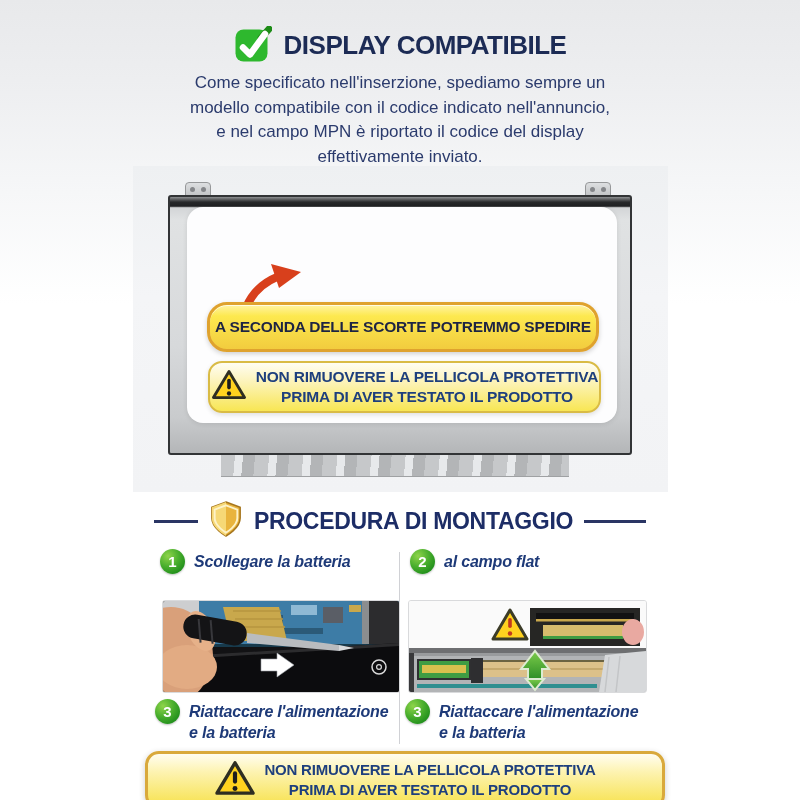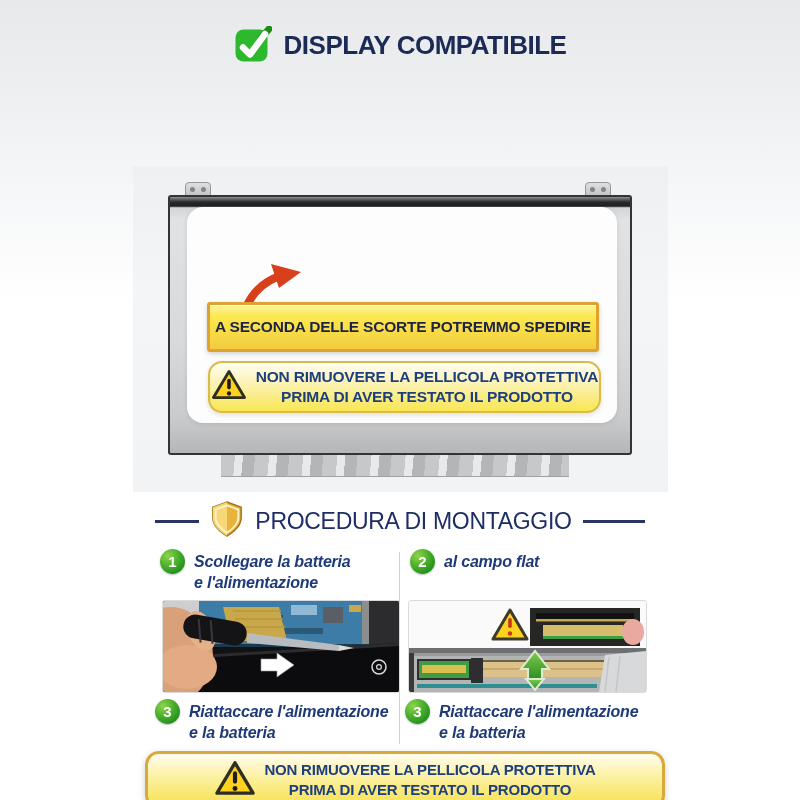--- a/index.html
+++ b/index.html
@@ -22,34 +22,34 @@
     background:#84868a;box-shadow:11px 0 0 #84868a;}
   .b-left{left:52px}.b-right{left:452px}
   .panel{position:absolute;left:35px;top:29px;width:464px;height:260px;box-sizing:border-box;
     border:2px solid #323436;border-radius:3px;
     background:linear-gradient(180deg,#8e9092 0%,#27282a 2%,#1f2022 3.6%,#d3d5d7 4.2%,#e0e2e3 9%,#d7d9db 58%,#c9cbcd 86%,#b4b6b8 100%);}
   .screen{position:absolute;left:54px;top:41px;width:430px;height:216px;background:#fdfdfe;border-radius:16px;
     box-shadow:0 1px 5px rgba(0,0,0,0.10);}
   .red-arrow{position:absolute;left:100px;top:96px;}
   .banner{position:absolute;box-sizing:border-box;display:flex;flex-direction:column;justify-content:center;
     align-items:center;text-align:center;}
-  .banner.stock{left:74px;top:136px;width:392px;height:50px;border:3px solid #dfa22e;border-radius:3px;
+  .banner.stock{left:74px;top:136px;width:392px;height:50px;border:3px solid #dfa22e;border-radius:20px;
     background:linear-gradient(180deg,#fff3a3 0%,#fde94f 25%,#f2cc3e 100%);
     box-shadow:0 2px 5px rgba(0,0,0,.18),inset 0 1px 0 rgba(255,255,255,.7);
     color:#1d2443;font-weight:bold;font-size:15.5px;line-height:20px;letter-spacing:-0.2px;white-space:nowrap;align-items:center;}
   .banner.film{left:75px;top:195px;width:393px;height:52px;border:2px solid #d9bb45;border-radius:14px;
     background:linear-gradient(180deg,#fffdf2 0%,#fcf3b8 40%,#f8e654 100%);
     box-shadow:0 2px 5px rgba(0,0,0,.12);flex-direction:row;gap:9px;
     color:#1e3f7d;font-weight:bold;font-size:15.5px;line-height:20px;letter-spacing:-0.2px;white-space:nowrap;}
   .foil{position:absolute;left:88px;top:289px;width:348px;height:21px;
     background:repeating-linear-gradient(95deg,#c6c8ca 0 14px,#e7e9eb 14px 22px,#b3b5b7 22px 34px);
     border-bottom:1px solid #9fa1a3;}
   
   .proc-title-row{position:absolute;top:500px;left:0;right:0;display:flex;justify-content:center;align-items:center;gap:11px;}
-  .proc-title-row h2{margin:0;font-size:23px;font-weight:normal;color:#1d2d66;letter-spacing:-0.3px;}
+  .proc-title-row h2{margin:0;font-size:23px;font-weight:bold;color:#1d2d66;letter-spacing:-0.3px;}
   .hline{border-top:3px solid #2a3564;height:0;}
   .hl-left{width:44px}.hl-right{width:62px}
   
   .divider-v{position:absolute;left:399px;top:552px;width:1px;height:192px;background:#d0d1d5;}
   .step{position:absolute;display:flex;gap:9px;align-items:flex-start;}
   .badge{width:25px;height:25px;border-radius:50%;flex:0 0 auto;display:flex;align-items:center;justify-content:center;
     background:radial-gradient(circle at 32% 28%,#8ed44a 0%,#47ad2c 45%,#1f8d1b 80%,#147414 100%);
     color:#fff;font-weight:bold;font-size:15px;box-shadow:0 1px 2px rgba(0,0,0,.25);}
   .step .txt{font-size:16px;line-height:21px;font-weight:bold;color:#1e3a78;letter-spacing:-0.2px;white-space:nowrap;padding-top:2px;font-style:italic;}
   .s1{left:160px;top:549px}.s2{left:410px;top:549px}.s3a{left:155px;top:699px}.s3b{left:405px;top:699px}
@@ -75,20 +75,26 @@
     <span class="check-icon">
       <svg width="38" height="38" viewBox="0 0 38 38">
         <rect x="1.5" y="3.5" width="32" height="32" rx="8" fill="#2eb82e"></rect>
         <path d="M27 12 L35 3" stroke="#1d8c17" stroke-width="7" stroke-linecap="round" fill="none"></path>
         <path d="M9 21.5 L16 28.5 L31 8" stroke="#ffffff" stroke-width="6.5" stroke-linecap="round" stroke-linejoin="round" fill="none"></path>
       </svg>
     </span>
     <h1>DISPLAY COMPATIBILE</h1>
   </div>
 
+  <div class="intro">
+    <div>Come specificato nell'inserzione, spediamo sempre un</div>
+    <div>modello compatibile con il codice indicato nell'annuncio,</div>
+    <div>e nel campo MPN è riportato il codice del display</div>
+    <div>effettivamente inviato.</div>
+  </div>
 
   <div class="photo-area">
     <div class="bracket b-left"></div>
     <div class="bracket b-right"></div>
     <div class="panel"></div>
     <div class="screen"></div>
     <div class="foil"></div>
 
     <svg class="red-arrow" width="72" height="74" viewBox="0 0 72 74">
       <path d="M7 70 C10 42 22 24 44 15" fill="none" stroke="#d8401c" stroke-width="8" stroke-linecap="round"></path>
@@ -126,21 +132,20 @@
     <h2>PROCEDURA DI MONTAGGIO</h2>
     <span class="hline hl-right"></span>
   </div>
 
   <div class="divider-v"></div>
 
   <div class="step s1">
     <span class="badge">1</span>
     <div class="txt">
       <div>Scollegare la batteria</div>
-      <div>e l'alimentazione</div>
     </div>
   </div>
   <div class="step s2">
     <span class="badge">2</span>
     <div class="txt">
       <div>al campo flat</div>
     </div>
   </div>
 
   <div class="photo left">

